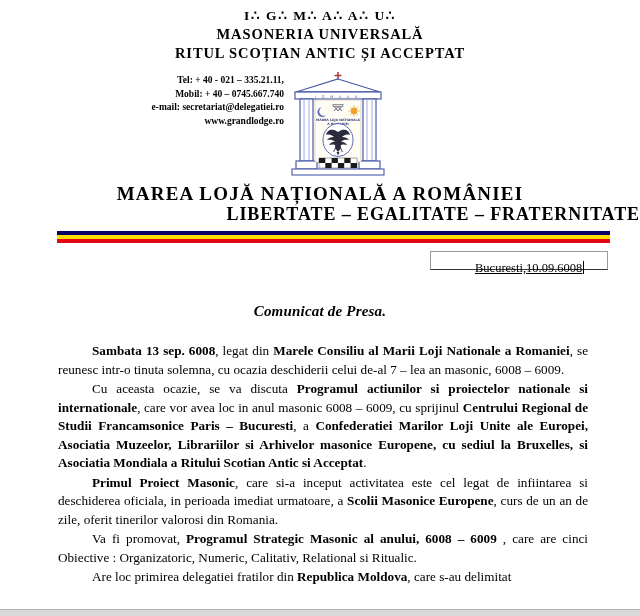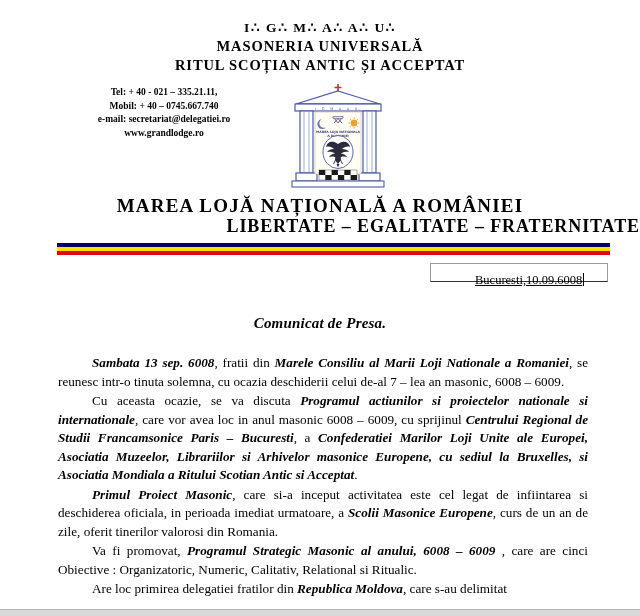--- a/index.html
+++ b/index.html
@@ -21,21 +21,21 @@
     position: relative;
     width: 640px;
     height: 616px;
     background: #ffffff;
     box-sizing: border-box;
   }
 
   
   .org-block {
     text-align: center;
-    padding-top: 19px;
+    padding-top: 7px;
   }
   .org-abbrev {
     font-family: "Liberation Serif", "DejaVu Serif", serif;
     font-weight: bold;
     font-size: 13.5px;
     letter-spacing: 1.6px;
     line-height: 18px;
   }
   .org-line1 {
     font-weight: bold;
@@ -61,21 +61,21 @@
     position: absolute;
     left: 44px;
     top: 6px;
     width: 240px;
     text-align: center;
     font-weight: bold;
     font-size: 9.5px;
     line-height: 13.5px;
     font-family: "Liberation Serif", "DejaVu Serif", serif;
   }
-  .contact-block .ln { white-space: nowrap; }
+  .contact-block .ln { white-space: nowrap; text-align: right; }
 
   .member-block {
     position: absolute;
     right: 8px;
     top: 8px;
     width: 232px;
     text-align: center;
     font-weight: bold;
     font-size: 9.5px;
     line-height: 13px;
@@ -171,21 +171,20 @@
     font-size: 13.2px;
     line-height: 18.5px;
     text-align: justify;
   }
   .body-text p {
     margin: 0 0 1px 0;
     text-indent: 34px;
   }
   .body-text .bi {
     font-weight: bold;
-    font-style: italic;
     margin-top: 44px;
   }
 
   
   .bottom-strip {
     position: absolute;
     left: 0;
     bottom: 0;
     width: 640px;
     height: 6px;
@@ -303,21 +302,21 @@
 
   <div class="date-row">
     <div class="date-box"></div>
     <div class="date-text"><span>Bucuresti,10.09.6008</span><span class="caret"></span></div>
   </div>
 
   <div class="press-heading">Comunicat de Presa.</div>
 
   <div class="body-text">
 
-    <p><span class="bi">Sambata 13 sep. 6008</span><span>, fratii din </span><span class="bi">Marele Consiliu al Marii Loji Nationale a Romaniei</span><span>, se reunesc intr-o tinuta solemna, cu ocazia deschiderii celui de-al 7 – lea an masonic, 6008 – 6009.</span></p>
+    <p><span class="bi">Sambata 13 sep. 6008</span><span>, legat din </span><span class="bi">Marele Consiliu al Marii Loji Nationale a Romaniei</span><span>, se reunesc intr-o tinuta solemna, cu ocazia deschiderii celui de-al 7 – lea an masonic, 6008 – 6009.</span></p>
 
     <p><span>Cu aceasta ocazie, se va discuta </span><span class="bi">Programul actiunilor si proiectelor nationale si internationale</span><span>, care vor avea loc in anul masonic 6008 – 6009, cu sprijinul </span><span class="bi">Centrului Regional de Studii Francamsonice Paris – Bucuresti</span><span>, a </span><span class="bi">Confederatiei Marilor Loji Unite ale Europei, Asociatia Muzeelor, Librariilor si Arhivelor masonice Europene, cu sediul la Bruxelles, si Asociatia Mondiala a Ritului Scotian Antic si Acceptat</span><span>.</span></p>
 
     <p><span class="bi">Primul Proiect Masonic</span><span>, care si-a inceput activitatea este cel legat de infiintarea si deschiderea oficiala, in perioada imediat urmatoare, a </span><span class="bi">Scolii Masonice Europene</span><span>, curs de un an de zile, oferit tinerilor valorosi din Romania.</span></p>
 
     <p><span>Va fi promovat, </span><span class="bi">Programul Strategic Masonic al anului, 6008 – 6009</span><span> , care are cinci Obiective : Organizatoric, Numeric, Calitativ, Relational si Ritualic.</span></p>
 
     <p><span>Are loc primirea delegatiei fratilor din </span><span class="bi">Republica Moldova</span><span>, care s-au delimitat</span></p>
 
   </div>

